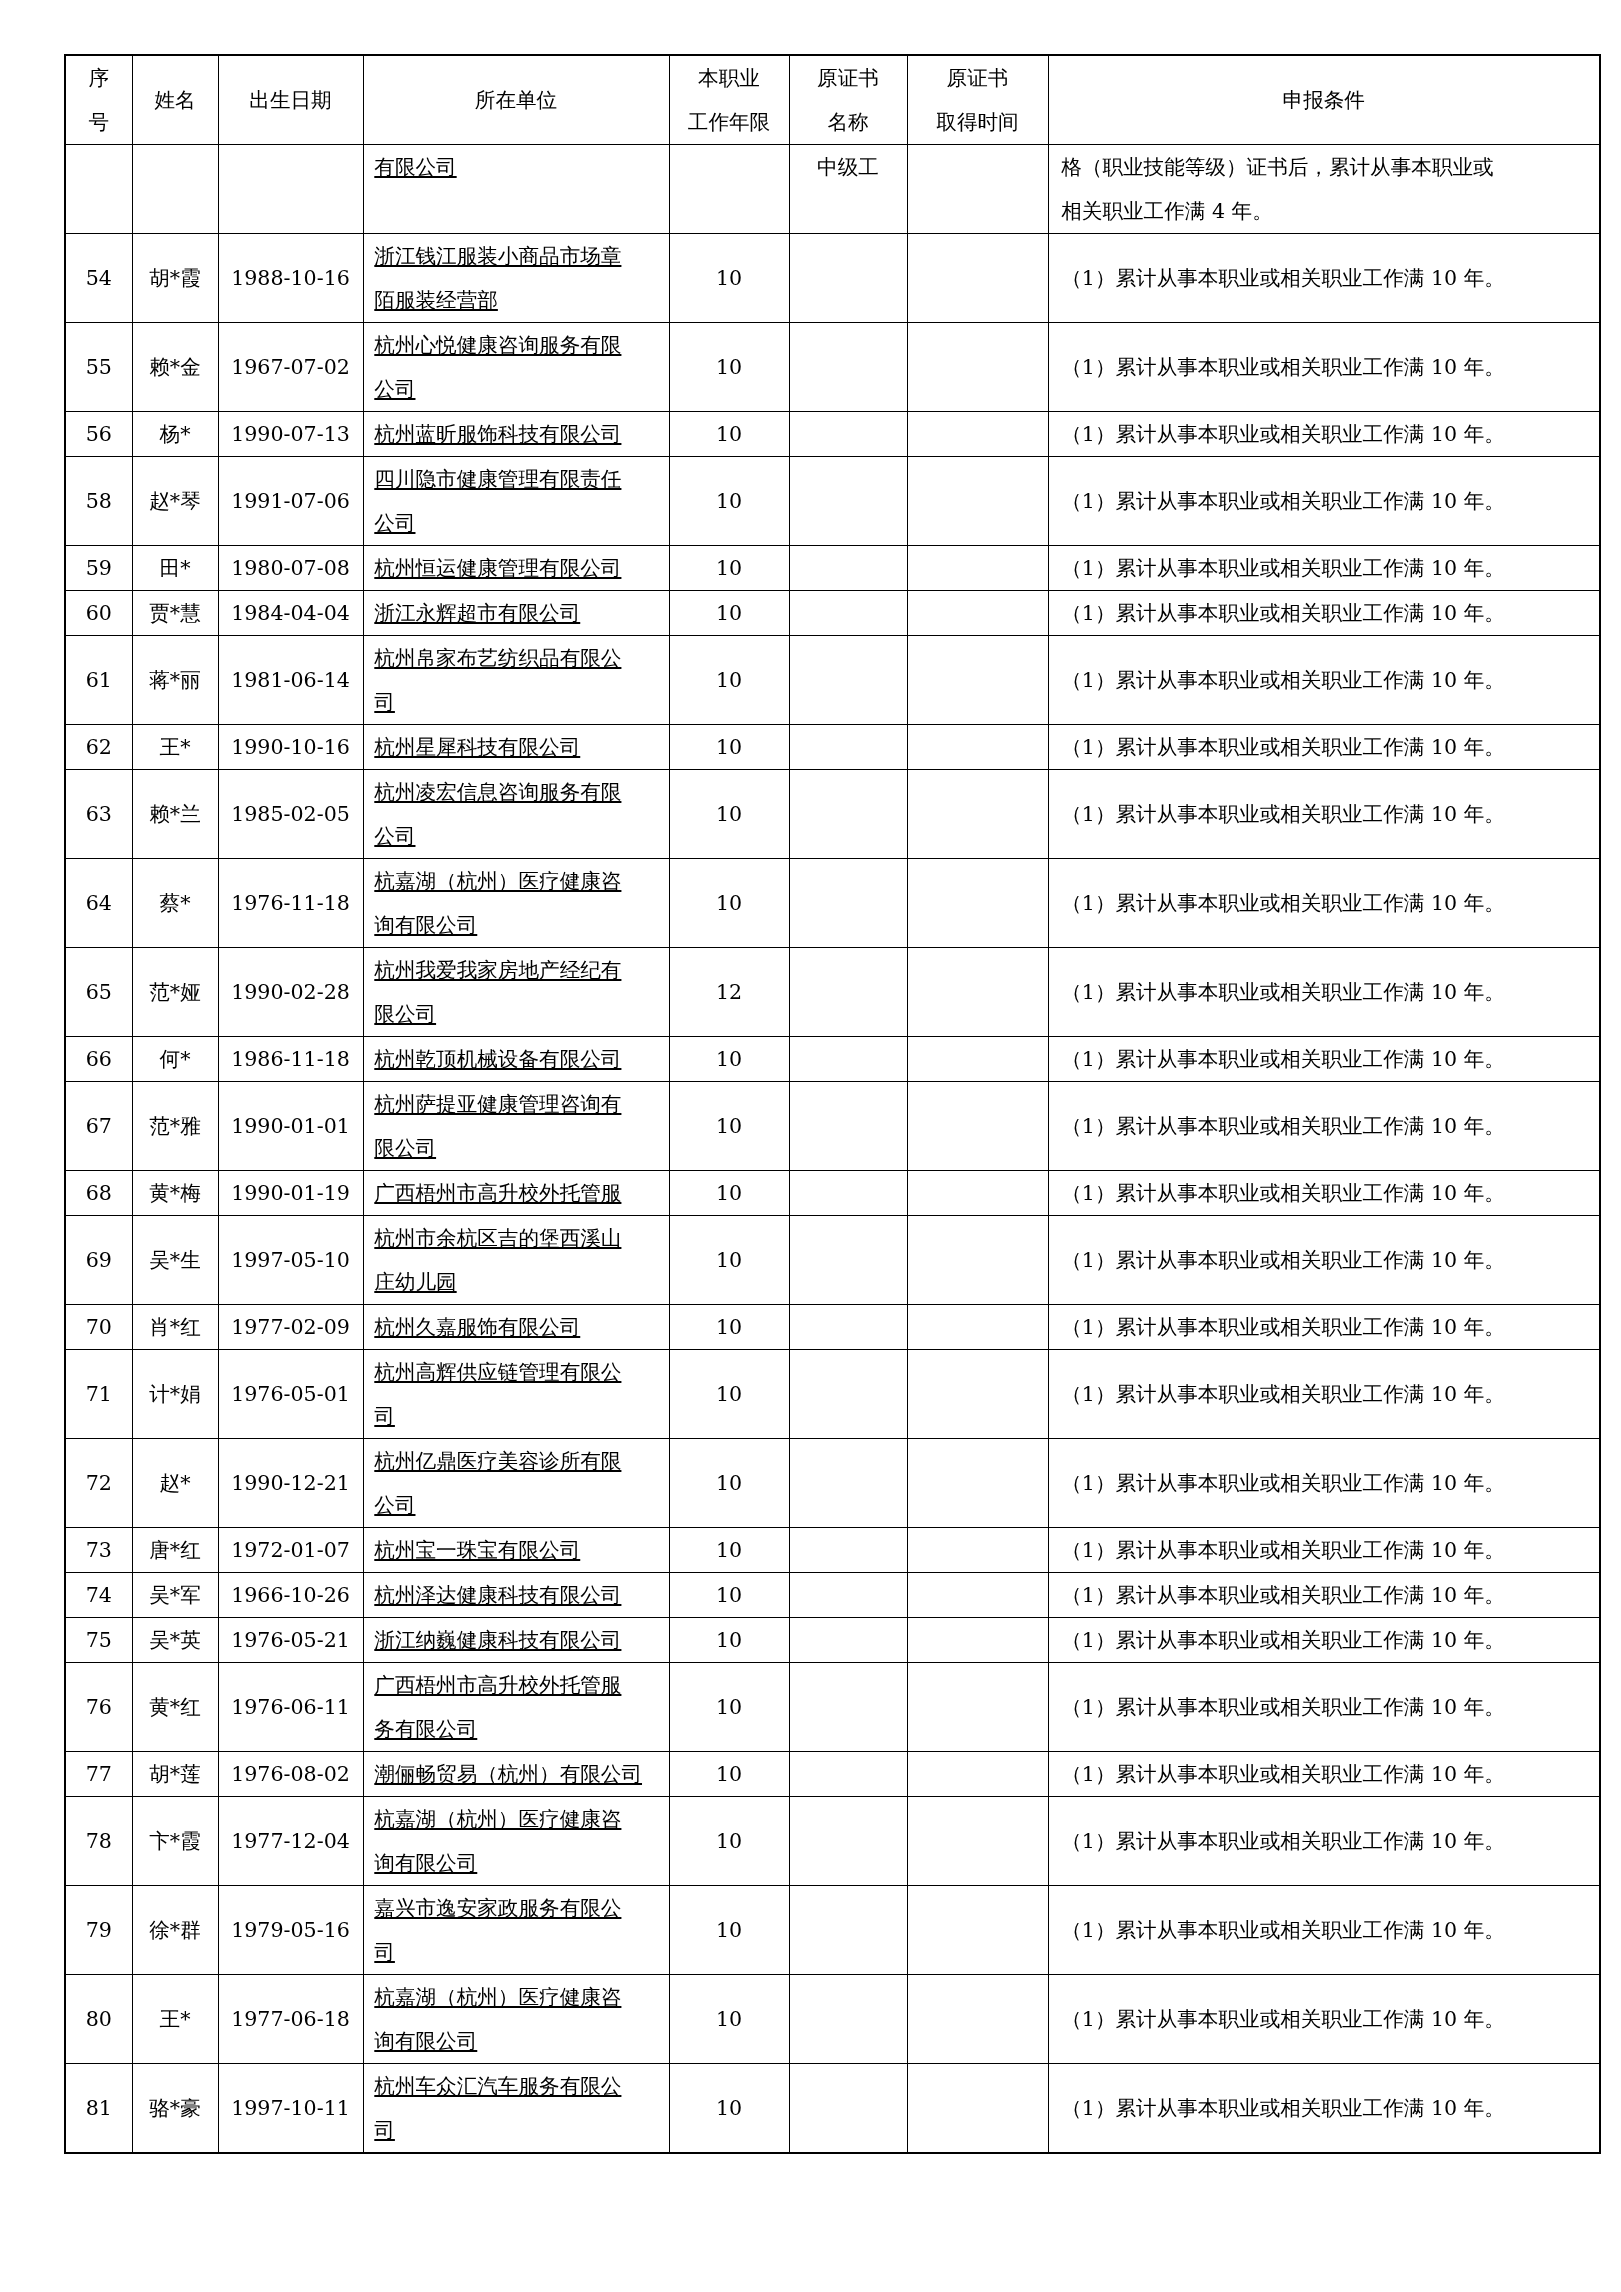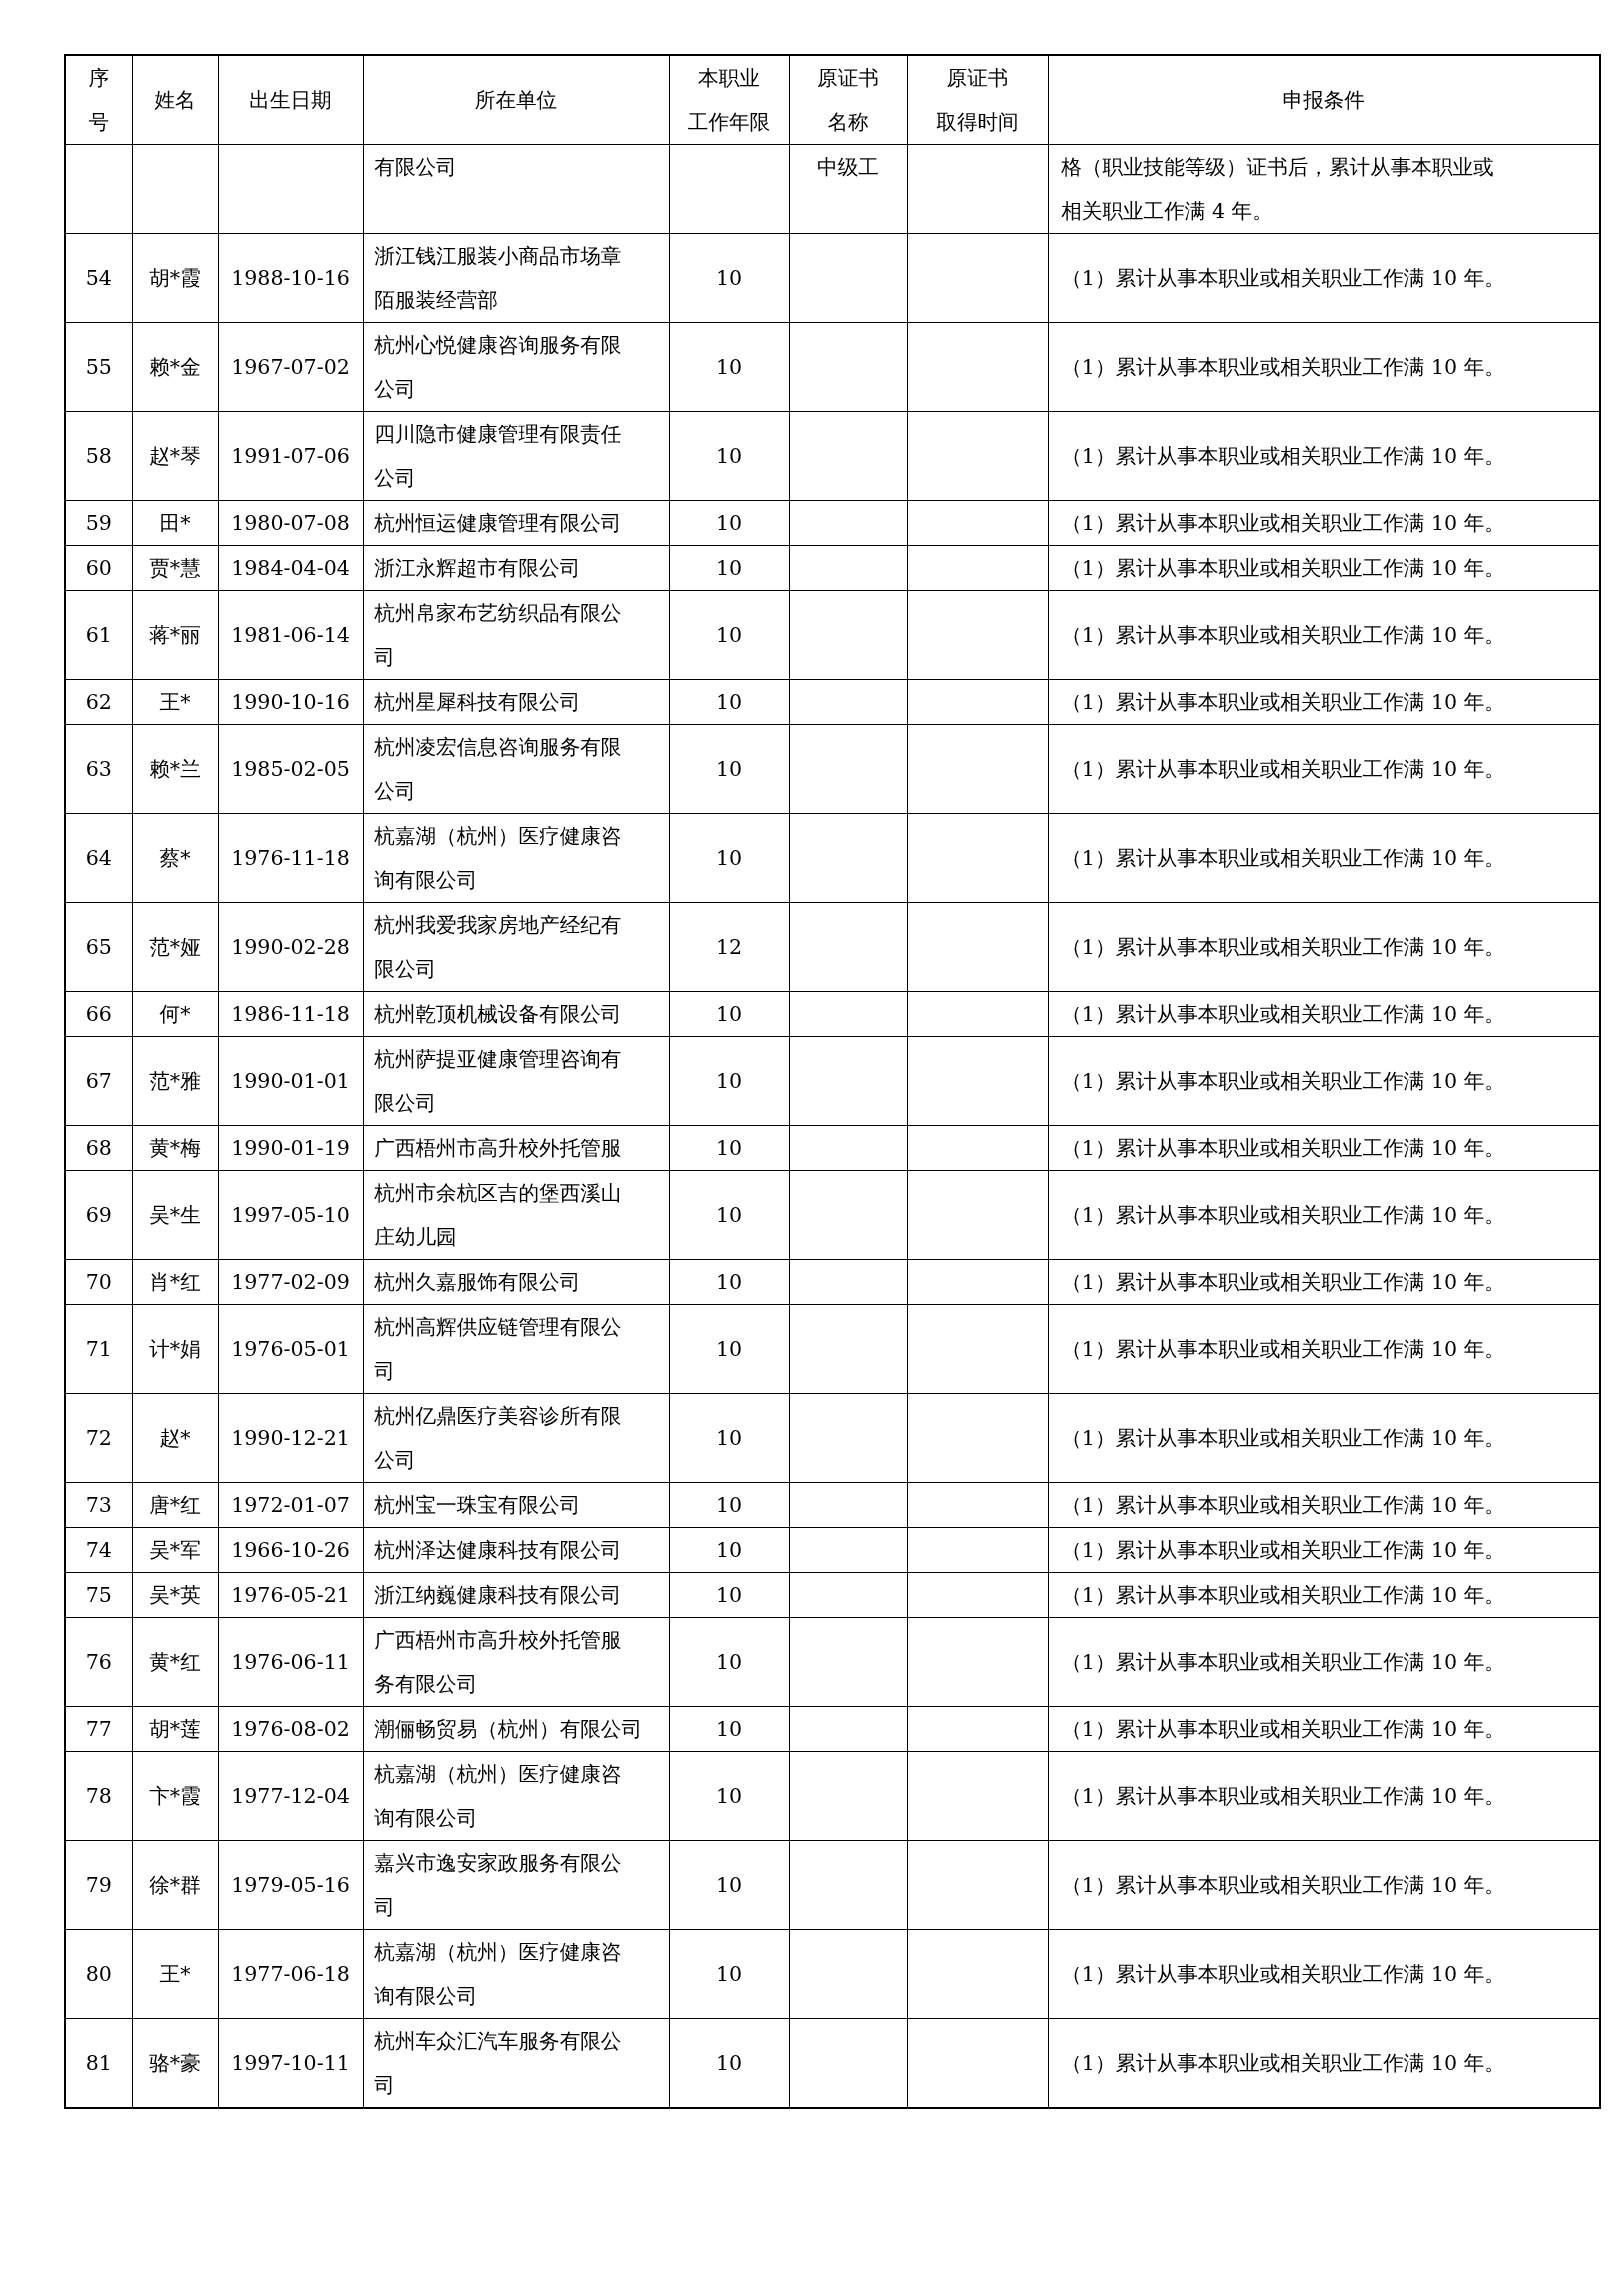--- a/index.html
+++ b/index.html
@@ -32,21 +32,21 @@
     overflow: hidden;
     vertical-align: middle;
   }
   .doc-table th {
     text-align: center;
     white-space: pre-line;
     height: 86px;
   }
   td.c { text-align: center; }
   td.l { text-align: left; white-space: pre-line; }
-  td.unit-cell { padding-left: 10.8px; padding-right: 7.8px; }
+  td.unit-cell { padding-left: 10.8px; padding-right: 7.8px; text-decoration: underline; }
   td.cond-cell { padding-left: 12.7px; padding-right: 85px; }
   tr.carryover-row td { vertical-align: top; height: 88px; }
   
   col.col-no        { width: 67px;  }
   col.col-name      { width: 86px;  }
   col.col-birth     { width: 145px; }
   col.col-unit      { width: 306px; }
   col.col-years     { width: 120px; }
   col.col-certname  { width: 118px; }
   col.col-certtime  { width: 141px; }
@@ -110,20 +110,30 @@
         <td class="c">赖*金</td>
         <td class="c">1967-07-02</td>
         <td class="l unit-cell">杭州心悦健康咨询服务有限
 公司</td>
         <td class="c">10</td>
         <td class="c"></td>
         <td class="c"></td>
         <td class="l cond-cell">（1）累计从事本职业或相关职业工作满 10 年。</td>
       </tr>
       <tr>
+        <td class="c">56</td>
+        <td class="c">杨*</td>
+        <td class="c">1990-07-13</td>
+        <td class="l unit-cell">杭州蓝昕服饰科技有限公司</td>
+        <td class="c">10</td>
+        <td class="c"></td>
+        <td class="c"></td>
+        <td class="l cond-cell">（1）累计从事本职业或相关职业工作满 10 年。</td>
+      </tr>
+      <tr>
         <td class="c">58</td>
         <td class="c">赵*琴</td>
         <td class="c">1991-07-06</td>
         <td class="l unit-cell">四川隐市健康管理有限责任
 公司</td>
         <td class="c">10</td>
         <td class="c"></td>
         <td class="c"></td>
         <td class="l cond-cell">（1）累计从事本职业或相关职业工作满 10 年。</td>
       </tr>

